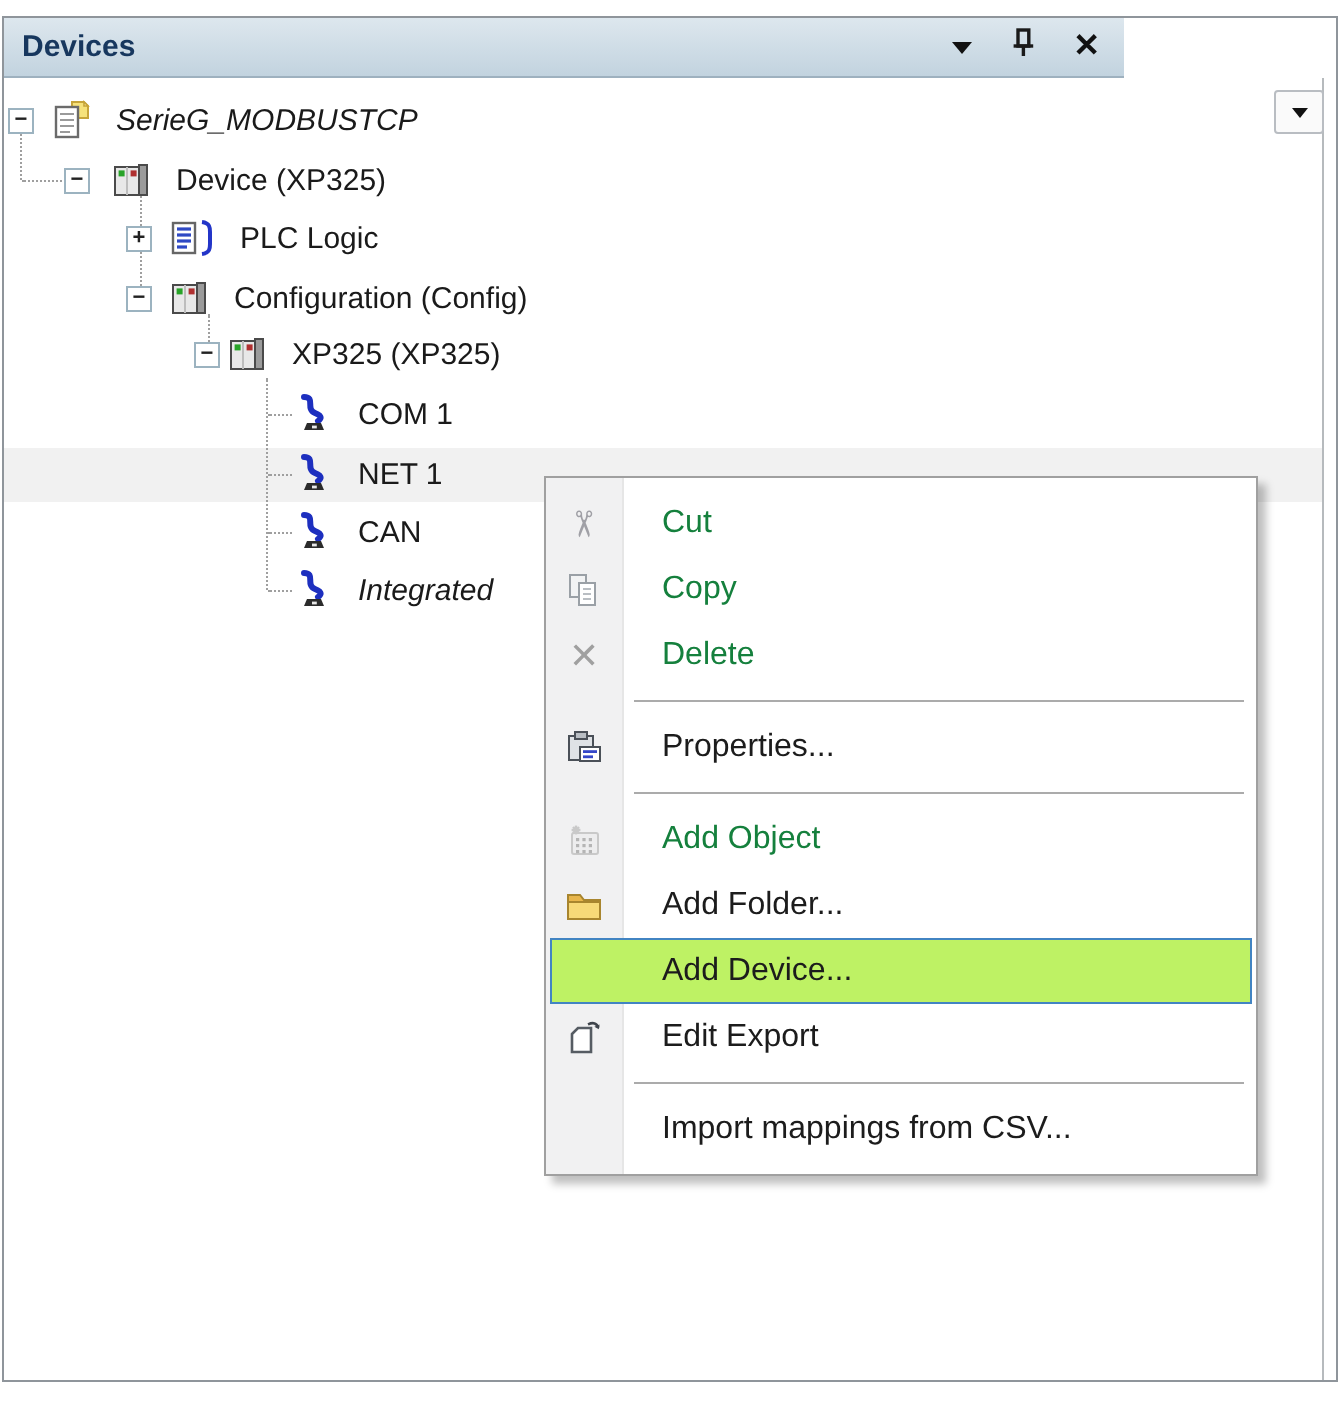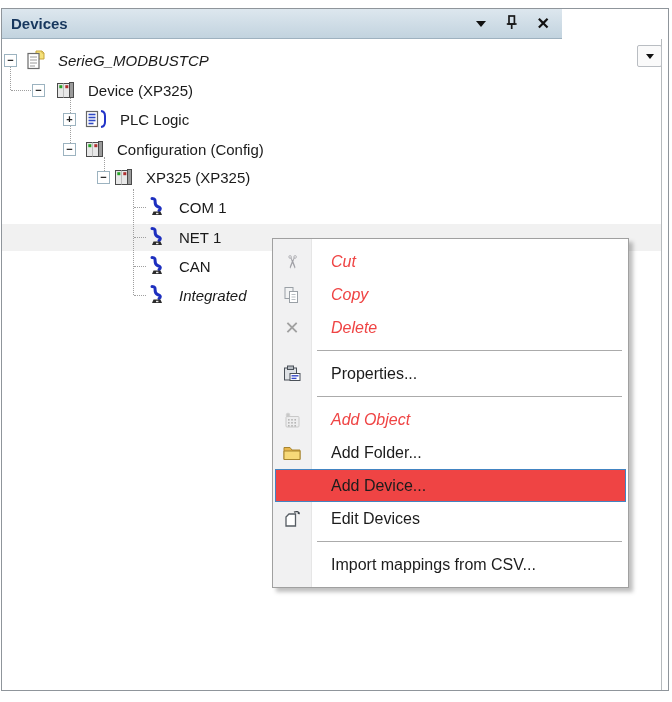--- a/index.html
+++ b/index.html
@@ -82,22 +82,22 @@
     box-shadow:4px 4px 4px rgba(0,0,0,.25);
     padding:6px 0;z-index:10;
   }
   .menu::before{
     content:"";position:absolute;left:0;top:0;bottom:0;width:38px;
     background:#f1f1f2;border-right:1px solid #e6e6e6;
   }
   .mi{height:33px;display:flex;align-items:center;position:relative;font-size:16px;color:#1c1c1c;}
   .mi .ic{width:38px;flex:none;display:flex;align-items:center;justify-content:center;}
   .mi .lbl{padding-left:20px;white-space:nowrap;}
-  .mi.disabled .lbl{color:#ef4444;font-style:italic;}
-  .mi.hl{background:#ef4444;box-shadow:inset 0 0 0 1px #4284c2;margin:0 2px;}
+  .mi.disabled .lbl{color:#15803d;}
+  .mi.hl{background:#bef264;box-shadow:inset 0 0 0 1px #4284c2;margin:0 2px;}
   .mi.hl .ic{width:36px;}
   .msep{border:none;border-top:1px solid #ababab;margin:6px 6px 6px 44px;position:relative;}
   .scissors{display:inline-block;font-size:18px;color:#a0a0a6;transform:rotate(90deg);}
   .delx{font-size:18px;color:#a0a0a0;line-height:1;}
 </style>
 </head>
 <body>
 
 <div class="frame"></div>
 
@@ -341,21 +341,21 @@
   </div>
 
   <div class="mi">
     <span class="ic">
       <svg width="20" height="20" viewBox="0 0 20 20">
         <path d="M4,8 l3,-3 h6.5 v12 h-9.5 z" fill="#ffffff" stroke="#565c63" stroke-width="1.3"></path>
         <path d="M12,3.2 q4,-1.8 5.2,1.6" fill="none" stroke="#3f454c" stroke-width="1.3"></path>
         <path d="M17.8,3.2 l-0.4,2.4 -2.2,-1.2 z" fill="#3f454c"></path>
       </svg>
     </span>
-    <span class="lbl">Edit Devices</span>
+    <span class="lbl">Edit Export</span>
   </div>
 
 
   <hr class="msep">
 
   <div class="mi">
     <span class="ic"></span>
     <span class="lbl">Import mappings from CSV...</span>
   </div>
 

